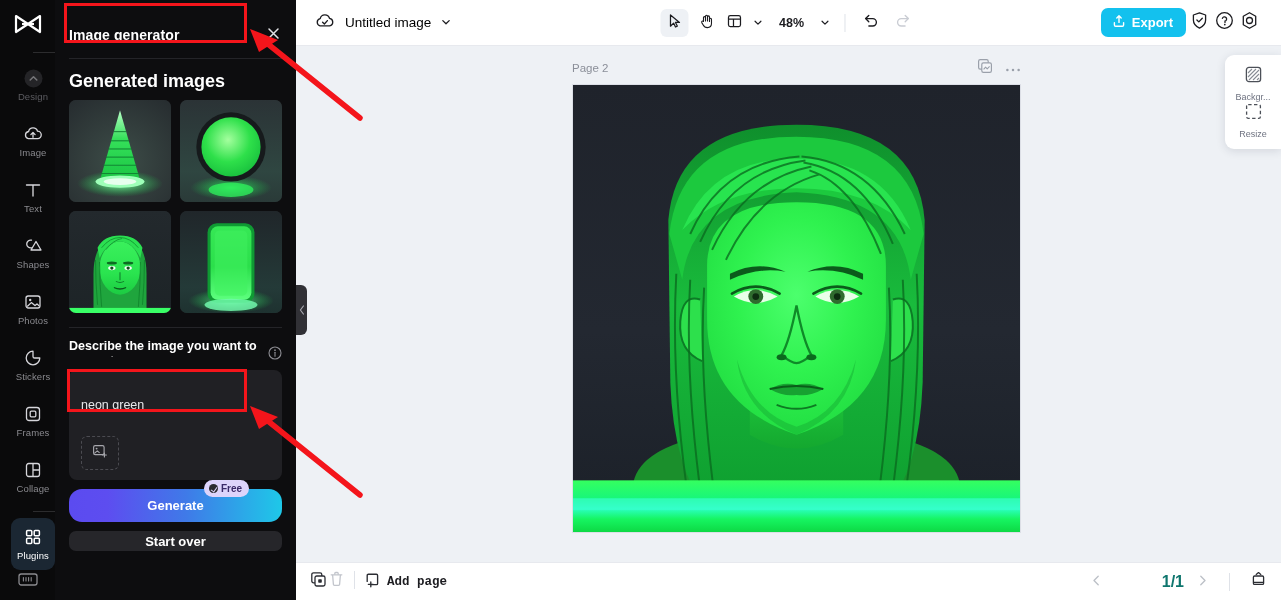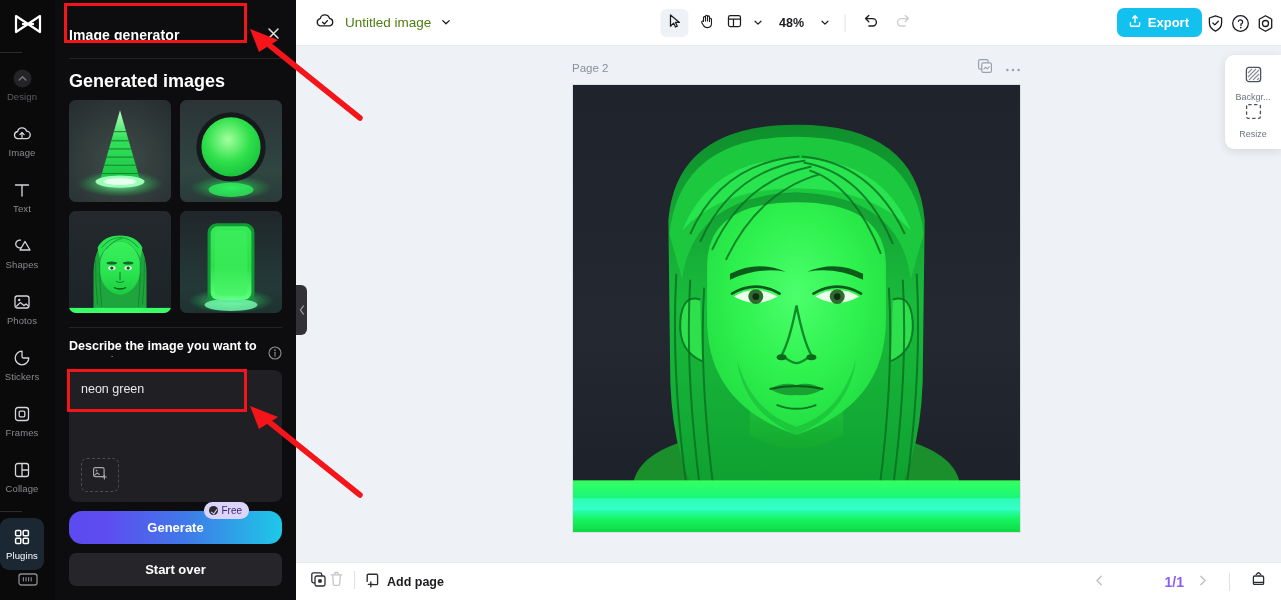--- a/index.html
+++ b/index.html
@@ -8,21 +8,21 @@
     overflow: hidden;
     font-family: "Liberation Sans", sans-serif;
     background: #eef1f5;
   }
   .app { position: relative; width: 1281px; height: 600px; display: flex; }
 
   
   .rail {
     width: 55px; height: 600px;
     background: #0a0a0b;
-    display: flex; flex-direction: column; align-items: flex-start;
+    display: flex; flex-direction: column; align-items: flex-end;
     flex: 0 0 55px;
     position: relative;
   }
   .logo {
     width: 55px; height: 46px;
     display: flex; align-items: center; justify-content: center;
     margin-top: 2px;
   }
   .rail-div { width: 22px; height: 1px; background: #2c2c2e; margin: 4px 0 6px 0; }
   .rail-item {
@@ -68,79 +68,79 @@
 
   .desc-row { display:flex; align-items:flex-start; padding: 11px 14px 0 14px; gap: 6px; }
   .desc-label {
     font-size: 12.5px; font-weight: bold; color:#fff; line-height: 15px; flex: 1;
     max-height: 18px; overflow: hidden;
   }
   .info-ic { width: 14px; height: 14px; flex: 0 0 14px; margin-top: 7px; }
 
   .prompt-box {
     margin: 10px 14px 0 14px; background: #202024; border-radius: 8px;
-    height: 132px; position: relative; padding: 12px 12px;
+    height: 110px; position: relative; padding: 28px 12px;
   }
   .prompt-text { font-size: 12.5px; color: #e7e7ea; }
   .img-add {
     position: absolute; left: 12px; bottom: 10px;
     width: 38px; height: 34px; border: 1px dashed #4b4b51; border-radius: 6px;
     display:flex; align-items:center; justify-content:center; cursor: pointer;
   }
 
   .gen-wrap { position: relative; margin: 9px 14px 0 14px; }
   .gen-btn {
     height: 33px; border-radius: 13px;
     background: linear-gradient(90deg,#5b4bf0 0%, #5d4df0 18%, #3f7ae8 55%, #1ec8e8 100%);
     display:flex; align-items:center; justify-content:center;
     font-size: 13px; font-weight: bold; color:#fff; cursor:pointer;
   }
   .free-badge {
     position: absolute; top: -9px; right: 33px;
-    background: #ddd4fb; color: #3a2a68; font-size: 10px; font-weight: normal;
+    background: #ddd4fb; color: #3a2a68; font-size: 10px; font-weight: bold;
     border-radius: 9px; height: 17px; padding: 0 7px 0 5px;
     display: flex; align-items: center; gap: 3px;
   }
   .free-dot { width: 9px; height: 9px; border-radius: 50%; background:#2b2b2f; display:inline-block;
     position: relative; }
   .free-dot::after { content:''; position:absolute; left:3px; top:2px; width:3px; height:5px;
     border-right:1.3px solid #ddd4fb; border-bottom:1.3px solid #ddd4fb; transform: rotate(35deg); }
   .startover {
-    margin: 9px 14px 16px 14px; height: 33px; border-radius: 7px; background:#26262a;
+    margin: 9px 14px 16px 14px; height: 20px; border-radius: 7px; background:#26262a;
     display:flex; align-items:center; justify-content:center;
     font-size: 13px; font-weight:bold; color:#fff; cursor:pointer;
   }
 
   .collapse-handle {
     position: absolute; right: -11px; top: 285px;
     width: 11px; height: 50px; background: #313136; border-radius: 0 6px 6px 0;
     display:flex; align-items:center; justify-content:center; cursor:pointer; z-index: 5;
   }
 
   
   .main { flex: 1; height: 600px; position: relative; background:#eef1f5; display:flex; flex-direction:column; }
   .topbar {
     height: 46px; background:#fff; display:flex; align-items:center;
     border-bottom: 1px solid #e7e9ee; position: relative; flex: 0 0 46px;
   }
   .tb-left { display:flex; align-items:center; gap: 9px; padding-left: 18px; }
-  .doc-title { font-size: 13.5px; color:#4d7c0f; }
+  .doc-title { font-size: 13.5px; color:#000000; }
   .tb-center {
     position:absolute; left:50%; transform: translateX(-50%);
     display:flex; align-items:center; gap: 4px;
   }
   .tool-btn {
     width: 28px; height: 28px; border-radius: 6px; display:flex; align-items:center; justify-content:center;
     cursor:pointer;
   }
   .tool-btn.sel { background:#eef1f5; }
   .tool-combo { display:flex; align-items:center; gap:10px; cursor:pointer; padding: 0 2px;}
   .zoom-val { font-size: 12.5px; color:#1c1c20; font-weight: bold; margin-left: 8px; }
   .vdiv { width:1px; height:18px; background:#dfe2e8; margin: 0 8px; }
-  .tb-right { margin-left:auto; display:flex; align-items:flex-end; gap: 1px; padding-right: 4px; }
+  .tb-right { margin-left:auto; display:flex; align-items:center; gap: 1px; padding-right: 20px; }
   .export-btn {
     height: 29px; border-radius: 7px; background:#13c1ee;
     color:#fff; font-size: 13px; font-weight:bold;
     display:flex; align-items:center; gap:6px; padding: 0 13px 0 11px; cursor:pointer;
   }
   .ic-btn { width: 24px; height: 24px; display:flex; align-items:center; justify-content:center; cursor:pointer; }
 
   .canvas-area { flex: 1; position: relative; overflow: hidden; }
   .page-wrap { position:absolute; left: 276px; top: 12px; width: 449px; }
   .page-bar { display:flex; align-items:center; height: 20px; margin-bottom: 6px; }
@@ -157,24 +157,24 @@
     background:#fff; border-radius: 9px 0 0 9px; box-shadow: 0 2px 10px rgba(30,40,60,.13);
     padding: 10px 0 10px 0; display:flex; flex-direction:column; align-items:center; 
   }
   .dock-item { display:flex; flex-direction:column; align-items:center; gap:4px; cursor:pointer; width:56px; }
   .dock-lb { font-size: 9px; color:#6e7280; max-width: 50px; overflow:hidden; white-space:nowrap; text-align:center; }
 
   .bottombar {
     height: 38px; background:#fff; border-top:1px solid #e7e9ee;
     display:flex; align-items:center; padding: 0 14px; flex: 0 0 38px;
   }
-  .bb-left { display:flex; gap: 2px; }
+  .bb-left { display:flex; gap: 2px; font-family: Liberation Mono, monospace; }
   .addpage { display:flex; align-items:center; gap:6px; font-size:12.5px; color:#1c1c20; font-weight: bold; cursor:pointer; }
   .bb-right { margin-left:auto; display:flex; align-items:center; gap: 12px; }
-  .pg-num { font-size:14px; color:#8b5cf6; font-weight: bold; margin-left: 47px; }
+  .pg-num { font-size:16px; color:#0f766e; font-weight: bold; margin-left: 47px; }
 
   
   .anno-box { position:absolute; border: 3px solid #f4151b; pointer-events:none; z-index: 50; }
   .anno-arrow { position:absolute; pointer-events:none; z-index: 50; }
 </style>
 </head>
 <body>
 
 <div class="app">
 

